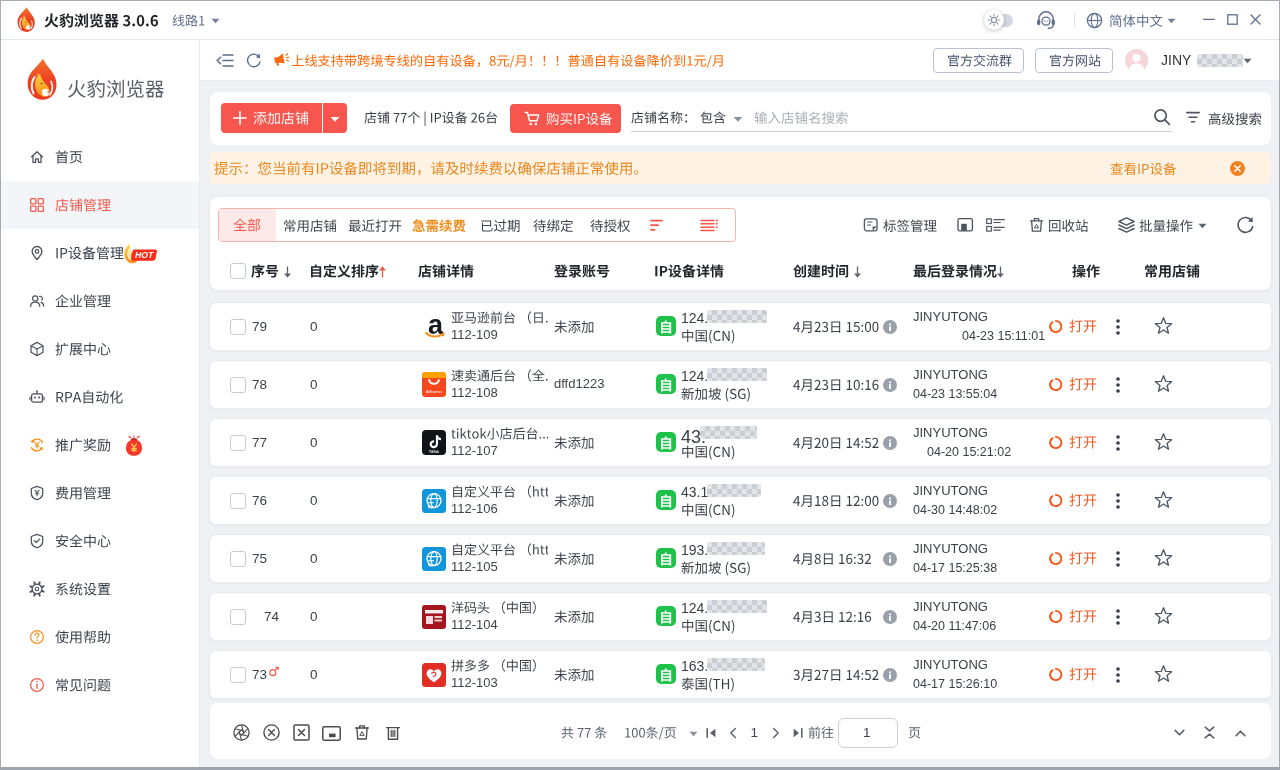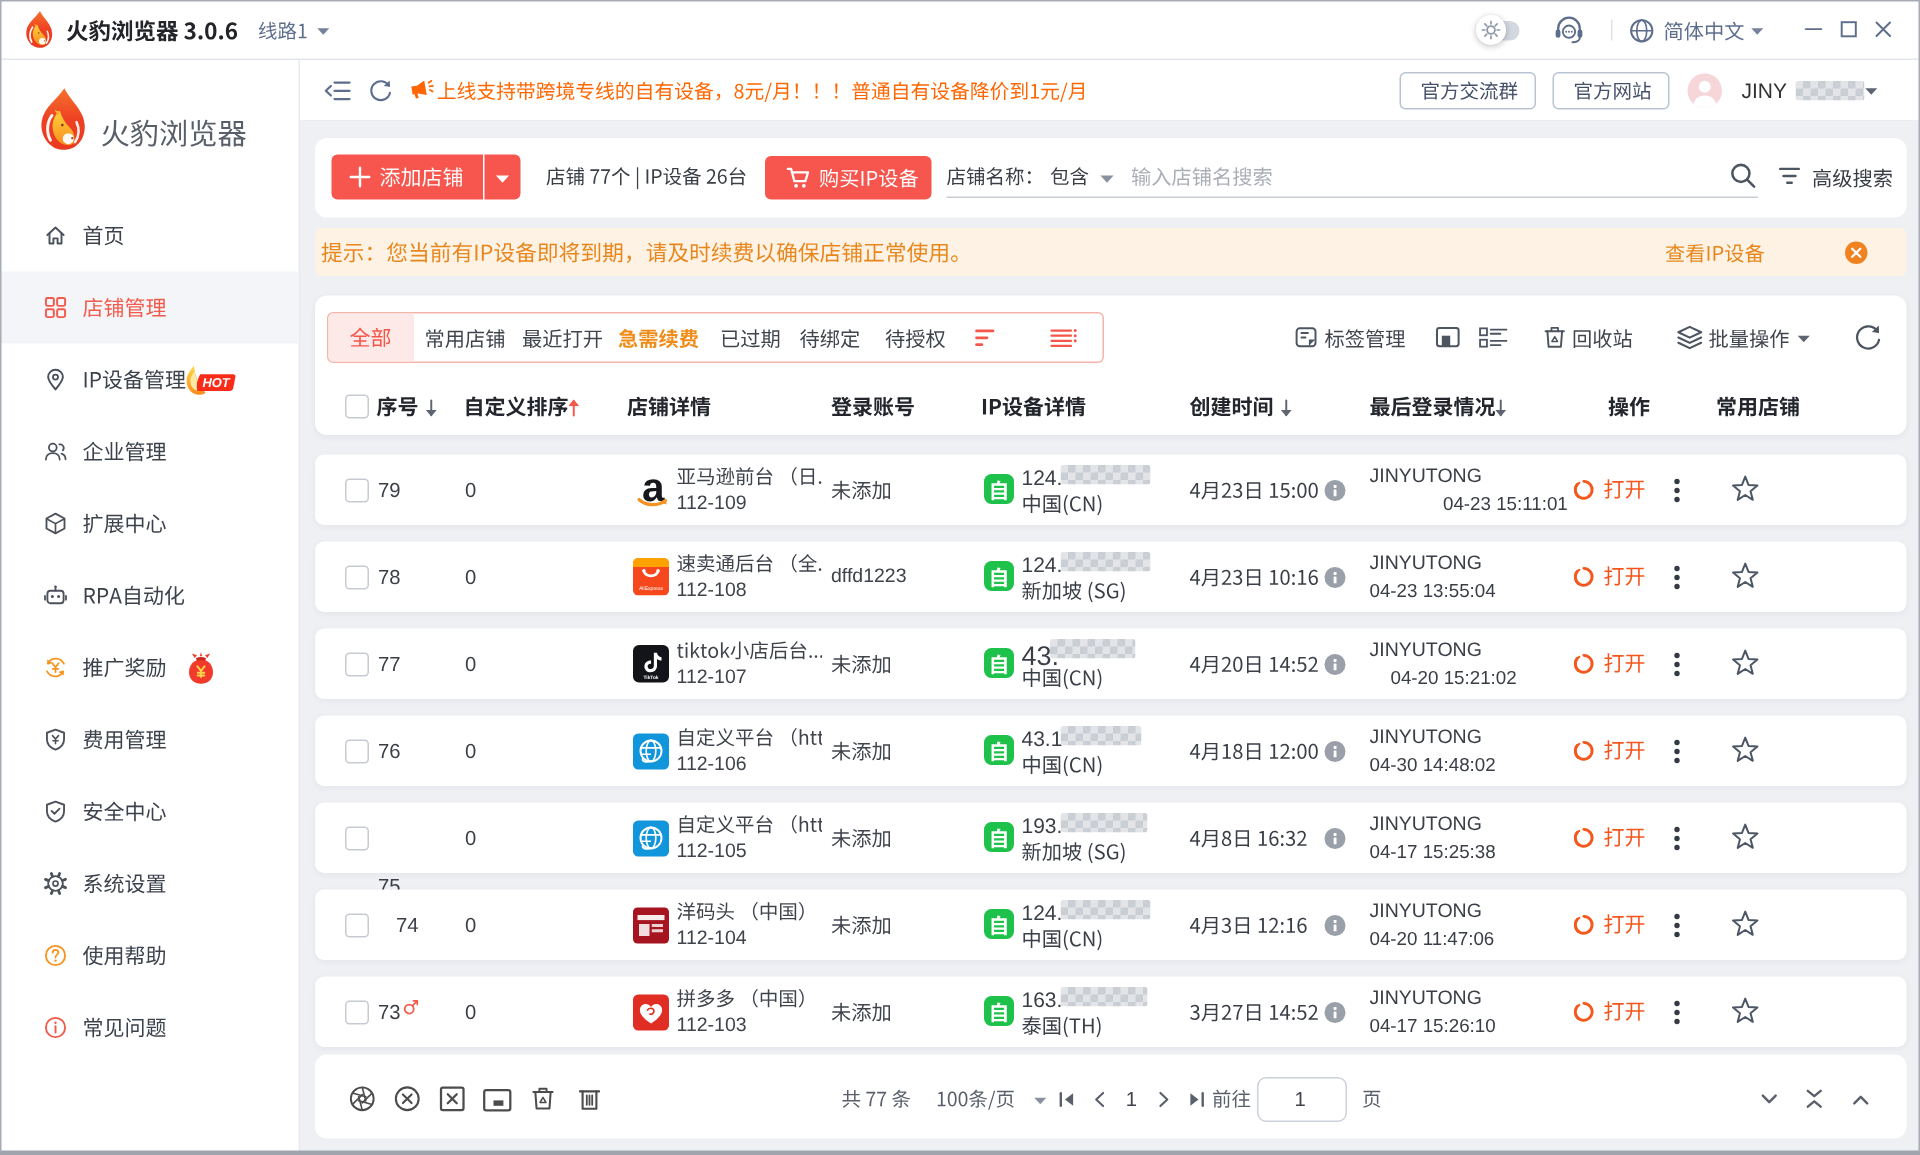--- a/index.html
+++ b/index.html
@@ -1200,21 +1200,21 @@
 <svg class="ic" style="left:1116px;top:492.5px;" width="4" height="16" viewBox="0 0 4 16">
     <circle cx="2" cy="2" r="1.8" fill="#343a44"></circle>
     <circle cx="2" cy="8" r="1.8" fill="#343a44"></circle>
     <circle cx="2" cy="14" r="1.8" fill="#343a44"></circle>
   </svg>
 <svg class="ic" style="left:1154px;top:491.0px;" width="19" height="19" viewBox="0 0 19 20">
     <path d="M9.50 0.80 L11.79 6.64 L18.06 7.02 L13.21 11.01 L14.79 17.08 L9.50 13.70 L4.21 17.08 L5.79 11.01 L0.94 7.02 L7.21 6.64 Z" fill="none" stroke="#4c5664" stroke-width="1.4" stroke-linecap="round" stroke-linejoin="round"></path>
   </svg>
 <div class="abs" style="left:210px;top:535px;width:1061px;height:47px;border-radius:6px;background:#fff;box-shadow:0 1px 4px rgba(31,37,51,.05);"></div>
 <div class="abs" style="left:230px;top:550.5px;width:16px;height:16px;border:1px solid #c6cad2;border-radius:3px;background:#fff;"></div>
-<div class="ht " style="left:252px;top:548.8px;font-size:13.5px;color:#3a3f47;font-weight:400;margin-top:32px;">75</div>
+<div class="ht " style="left:252px;top:548.8px;font-size:13.5px;color:#3a3f47;font-weight:400;">75</div>
 <div class="ht " style="left:310px;top:548.8px;font-size:13.5px;color:#3a3f47;font-weight:400;">0</div>
 <svg class="ic" style="left:422px;top:546.5px;" width="24" height="24" viewBox="0 0 24 24">
     <rect width="24" height="24" rx="3.5" fill="#1296db"></rect>
     <circle cx="12" cy="11.6" r="7" fill="none" stroke="#fff" stroke-width="1.3"></circle>
     <ellipse cx="12" cy="11.6" rx="3.2" ry="7" fill="none" stroke="#fff" stroke-width="1.1"></ellipse>
     <path d="M5.2 9.6 H18.8 M5.4 13.8 H12" fill="none" stroke="#fff" stroke-width="1.1"></path>
     <path d="M7 15.9 q-1.3 1.9 0.4 2.6 q2.1 0.8 4.6 -0.3" fill="none" stroke="#fff" stroke-width="1.3"></path>
   </svg>
 <svg class="t " style="left:451px;top:543.0px;overflow:hidden;" width="97.0" height="13" viewBox="0 -880 7462 1000" fill="#3f444c">
     <use href="#r29" x="0"></use>

